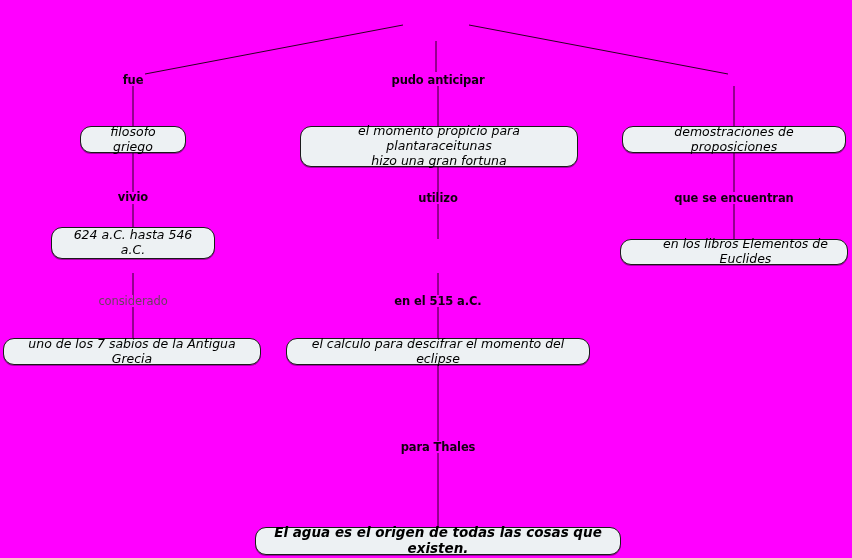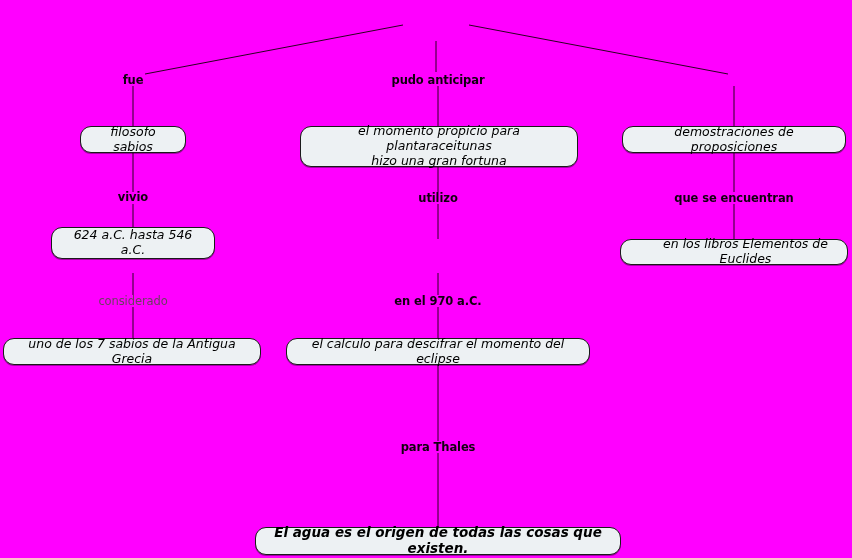--- a/index.html
+++ b/index.html
@@ -101,40 +101,40 @@
     <line x1="438" y1="307" x2="438" y2="338" stroke="#2b0020" stroke-width="1"></line>
 
     <line x1="438" y1="365" x2="438" y2="441" stroke="#2b0020" stroke-width="1"></line>
     <line x1="438" y1="453" x2="438" y2="527" stroke="#2b0020" stroke-width="1"></line>
   </svg>
 
 
   <div class="link-label" style="left:93px; top:73px; width:80px;">fue</div>
   <div class="link-label" style="left:368px; top:73px; width:140px;">pudo anticipar</div>
 
-  <div class="node" style="left:80px; top:126px; width:106px; height:27px;">filosofo sabios</div>
+  <div class="node" style="left:80px; top:126px; width:106px; height:27px;">filosofo griego</div>
 
   <div class="node" style="left:300px; top:126px; width:278px; height:41px; flex-direction:column;">
     <span>el momento propicio para plantaraceitunas</span>
     <span>hizo una gran fortuna</span>
   </div>
 
   <div class="node" style="left:622px; top:126px; width:224px; height:27px;">demostraciones de proposiciones</div>
 
   <div class="link-label" style="left:93px; top:190px; width:80px;">vivio</div>
   <div class="link-label" style="left:378px; top:191px; width:120px;">utilizo</div>
   <div class="link-label" style="left:654px; top:191px; width:160px;">que se encuentran</div>
 
   <div class="node" style="left:51px; top:227px; width:164px; height:32px;font-style:italic;">624 a.C. hasta 546 a.C.</div>
 
 
   <div class="node" style="left:620px; top:239px; width:228px; height:26px;padding-left:32px;">en los libros Elementos de Euclides</div>
 
   <div class="link-label muted" style="left:73px; top:294px; width:120px;">considerado</div>
-  <div class="link-label" style="left:378px; top:294px; width:120px;">en el 970 a.C.</div>
+  <div class="link-label" style="left:378px; top:294px; width:120px;">en el 515 a.C.</div>
 
   <div class="node" style="left:3px; top:338px; width:258px; height:27px;">uno de los 7 sabios de la Antigua Grecia</div>
 
   <div class="node" style="left:286px; top:338px; width:304px; height:27px;">el calculo para descifrar el momento del eclipse</div>
 
   <div class="link-label" style="left:378px; top:440px; width:120px;">para Thales</div>
 
   <div class="node bottom" style="left:255px; top:527px; width:366px; height:28px;">El agua es el origen de todas las cosas que existen.</div>
 
 </div>

